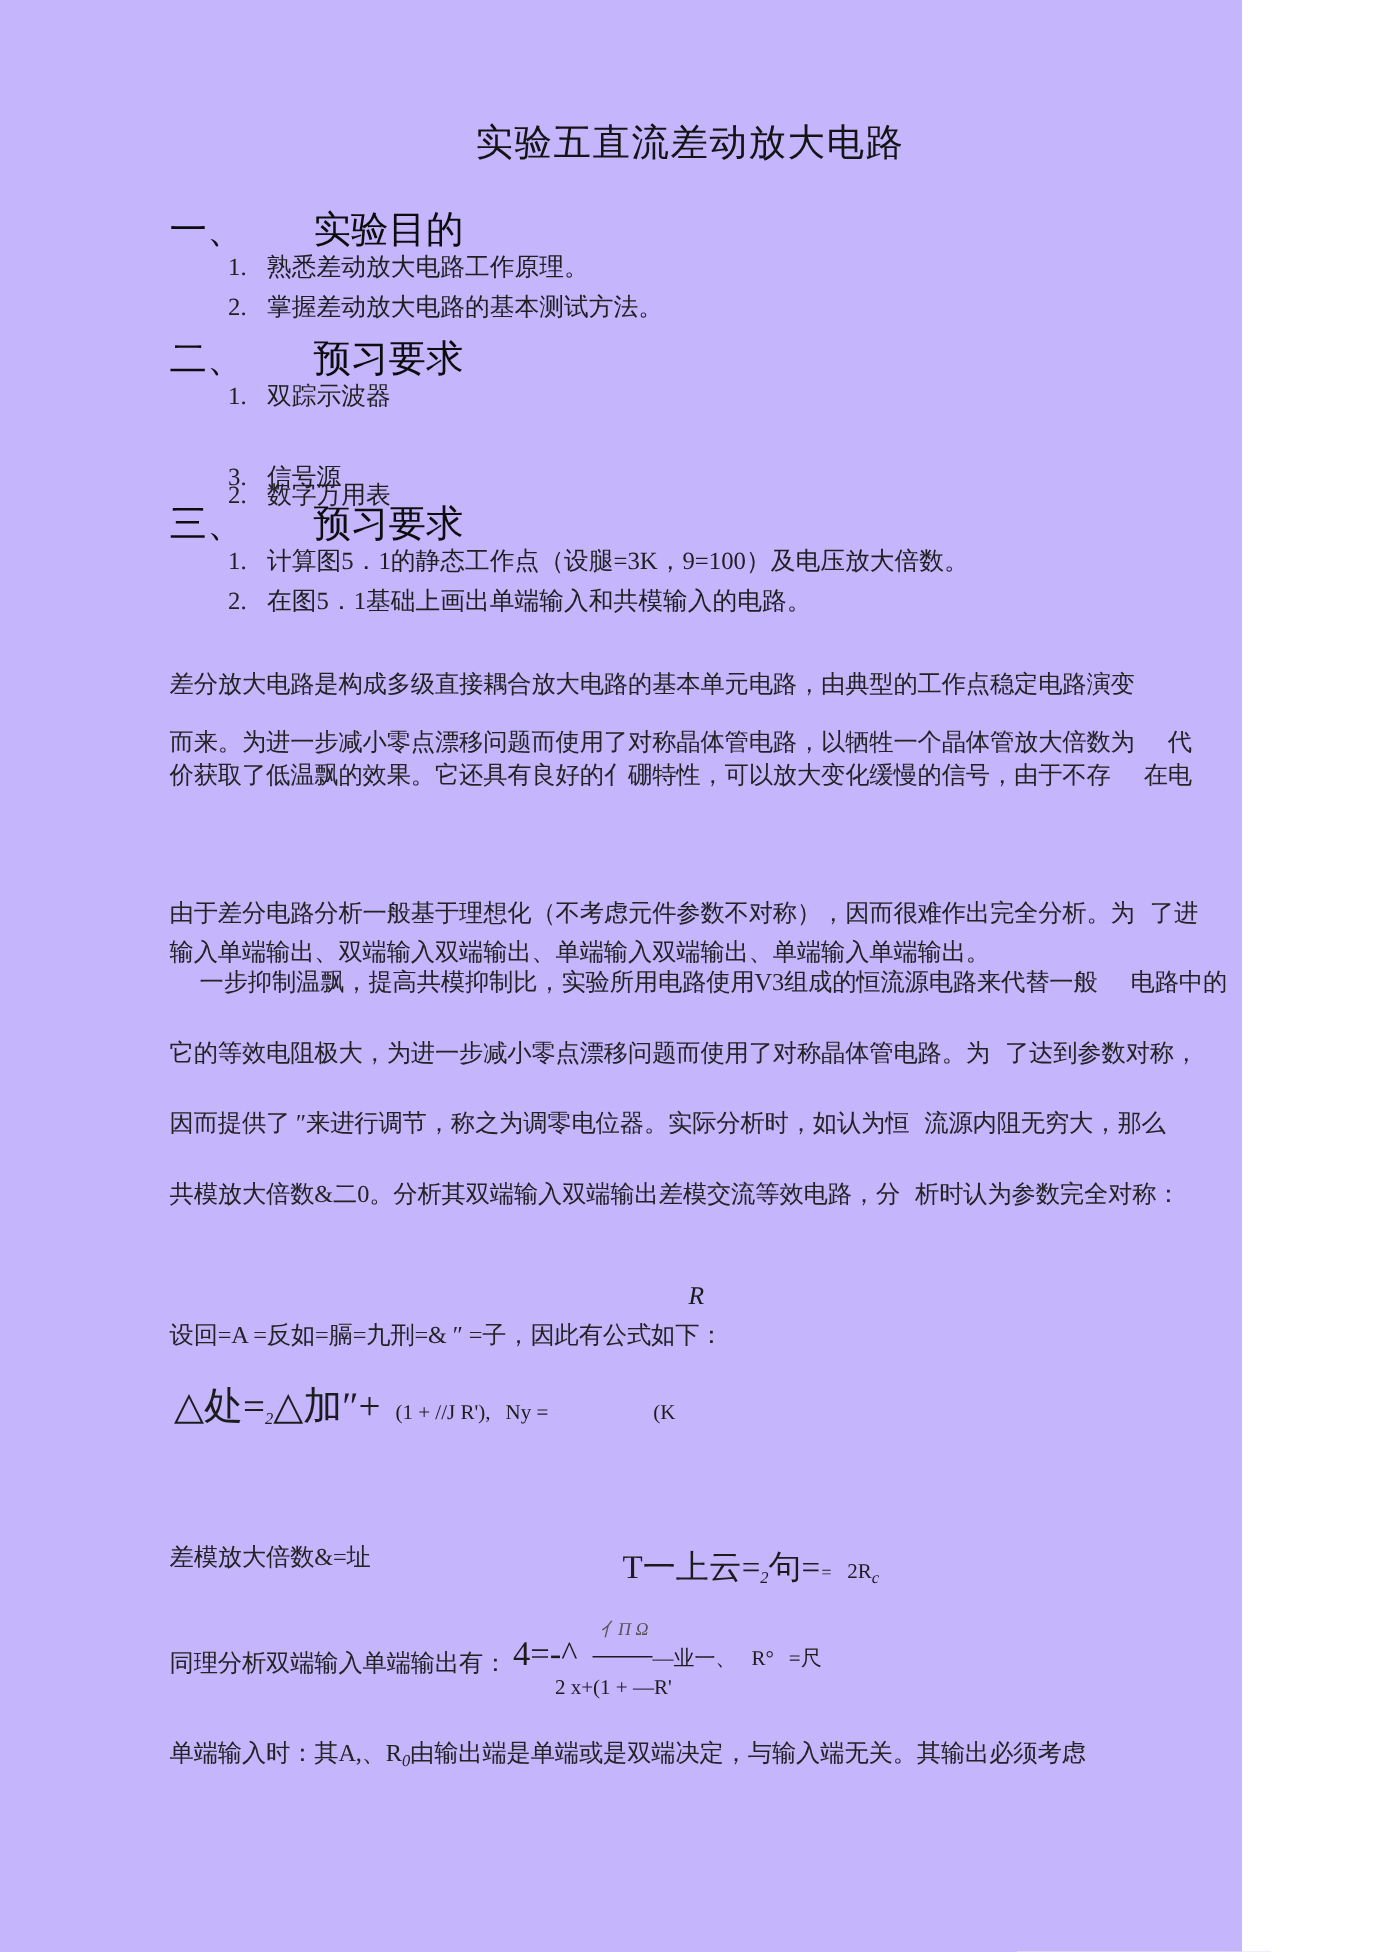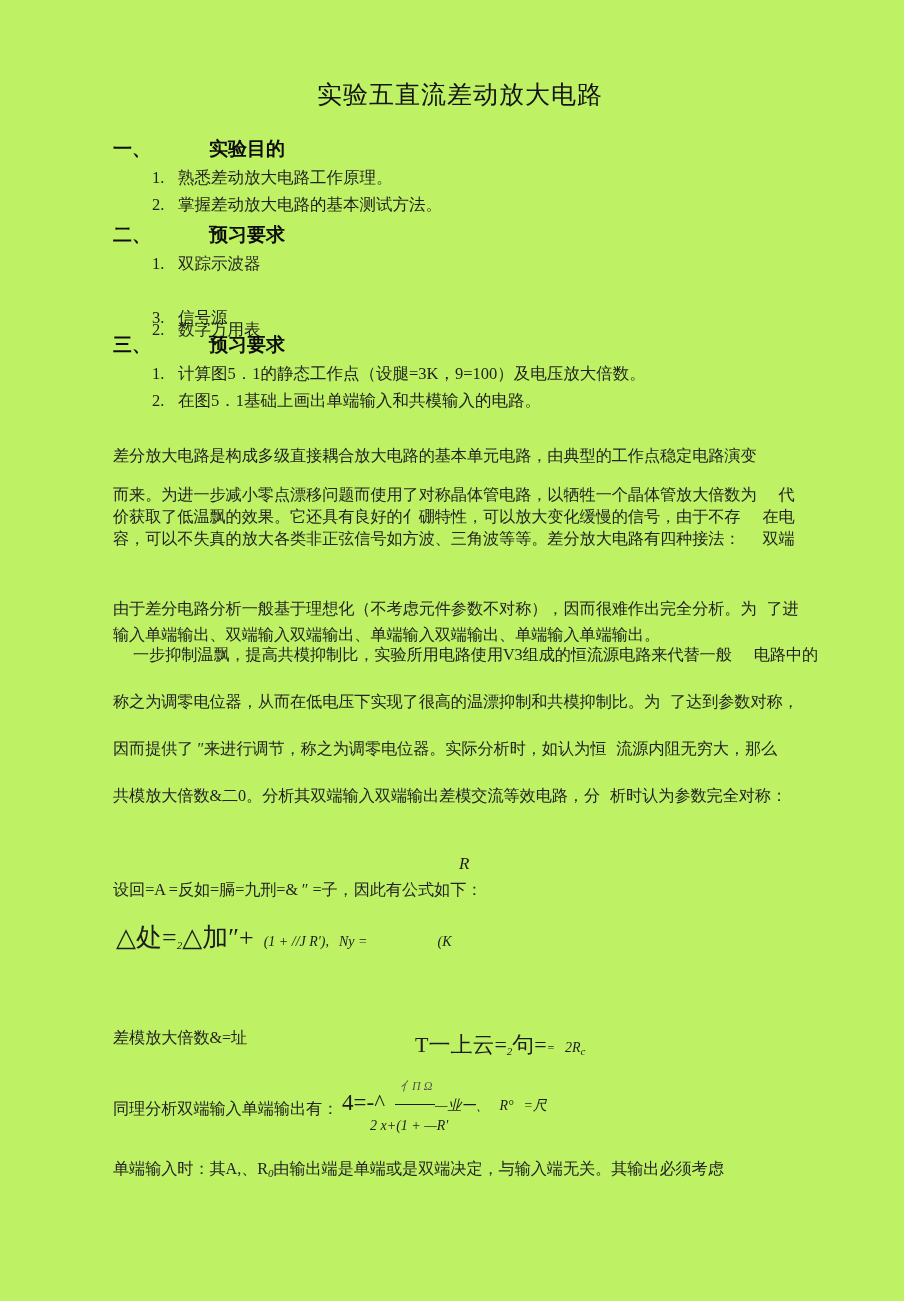--- a/index.html
+++ b/index.html
@@ -11,43 +11,43 @@
     width: 920px;
     height: 1301px;
     position: relative;
     font-family: "Liberation Serif", "DejaVu Serif", serif;
     color: #1a1a1a;
     overflow: hidden;
   }
   .page {
     position: absolute;
     left: 0; top: 0;
-    width: 904px;
+    width: 828px;
     height: 1301px;
-    background: #bef264;
+    background: #c4b5fd;
   }
   .doc-title {
     position: absolute;
     left: 0;
     top: 78px;
     width: 920px;
     text-align: center;
     font-size: 25px;
     font-family: "DejaVu Serif", "Liberation Serif", serif;
     letter-spacing: 1px;
     color: #141414;
   }
 
   
   .section-head {
     position: absolute;
     left: 113px;
-    font-weight: bold;
+    font-weight: normal;
     font-family: "DejaVu Sans", "Liberation Sans", sans-serif;
-    font-size: 19px;
+    font-size: 25px;
     color: #0d0d0d;
     white-space: nowrap;
   }
   .section-head .sec-num {
     display: inline-block;
     width: 96px;
   }
   .section-head .sec-title {
     display: inline-block;
   }
@@ -88,21 +88,20 @@
     white-space: nowrap;
   }
   .f-big {
     font-size: 26px;
   }
   .f-med {
     font-size: 22px;
   }
   .f-small {
     font-size: 14px;
-    font-style: italic;
   }
   .f-tiny {
     font-size: 12px;
     font-style: italic;
   }
   .sub {
     font-size: 11px;
     vertical-align: -3px;
     font-style: italic;
   }
@@ -160,35 +159,32 @@
 
   <div class="body-line" style="top:445px;">
     <span>差分放大电路是构成多级直接耦合放大电路的基本单元电路，由典型的工作点稳定电路演变</span>
   </div>
   <div class="body-line" style="top:484px;">
     <span>而来。为进一步减小零点漂移问题而使用了对称晶体管电路，以牺牲一个晶体管放大倍数为</span><span class="gap"></span><span>代</span>
   </div>
   <div class="body-line" style="top:506px;">
     <span>价获取了低温飘的效果。它还具有良好的亻硼特性，可以放大变化缓慢的信号，由于不存</span><span class="gap"></span><span>在电</span>
   </div>
-  <div class="body-line" style="top:528px;">
-    <span>容，可以不失真的放大各类非正弦信号如方波、三角波等等。差分放大电路有四种接法：</span><span class="gap"></span><span>双端</span>
-  </div>
   <div class="body-line" style="top:576px;margin-top:48px;">
     <span>输入单端输出、双端输入双端输出、单端输入双端输出、单端输入单端输出。</span>
   </div>
 
   <div class="body-line" style="top:598px;">
     <span>由于差分电路分析一般基于理想化（不考虑元件参数不对称），因而很难作出完全分析。为</span><span class="gap-sm"></span><span>了进</span>
   </div>
   <div class="body-line" style="top:644px;margin-left:20px;">
     <span>一步抑制温飘，提高共模抑制比，实验所用电路使用V3组成的恒流源电路来代替一般</span><span class="gap"></span><span>电路中的</span>
   </div>
   <div class="body-line" style="top:691px;">
-    <span>称之为调零电位器，从而在低电压下实现了很高的温漂抑制和共模抑制比。为</span><span class="gap-sm"></span><span>了达到参数对称，</span>
+    <span>它的等效电阻极大，为进一步减小零点漂移问题而使用了对称晶体管电路。为</span><span class="gap-sm"></span><span>了达到参数对称，</span>
   </div>
   <div class="body-line" style="top:738px;">
     <span>因而提供了 ″来进行调节，称之为调零电位器。实际分析时，如认为恒</span><span class="gap-sm"></span><span>流源内阻无穷大，那么</span>
   </div>
   <div class="body-line" style="top:785px;">
     <span>共模放大倍数&amp;二0。分析其双端输入双端输出差模交流等效电路，分</span><span class="gap-sm"></span><span>析时认为参数完全对称：</span>
   </div>
 
   <div class="sup-r" style="left:459px; top:854px;">R</div>
   <div class="body-line" style="top:879px;">

